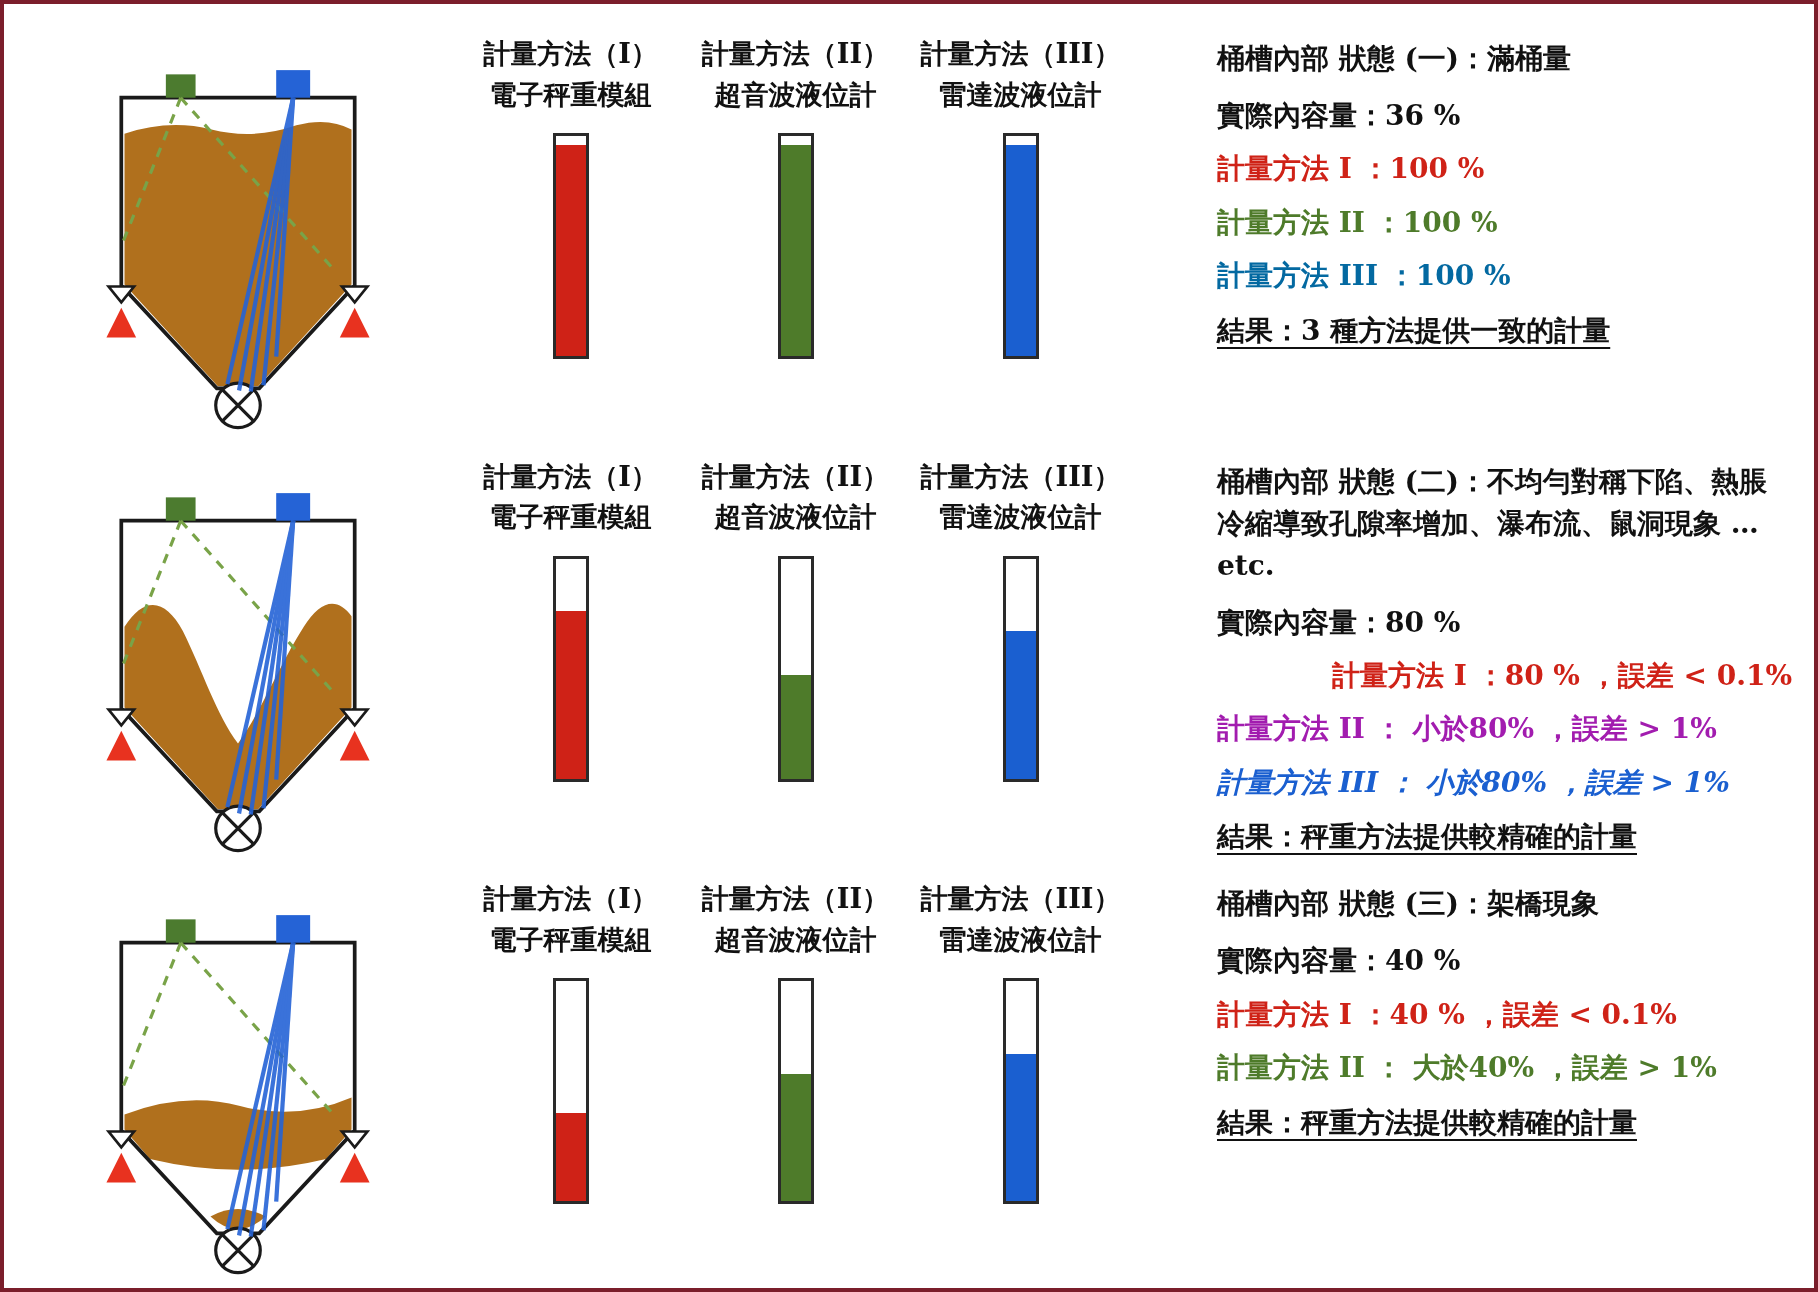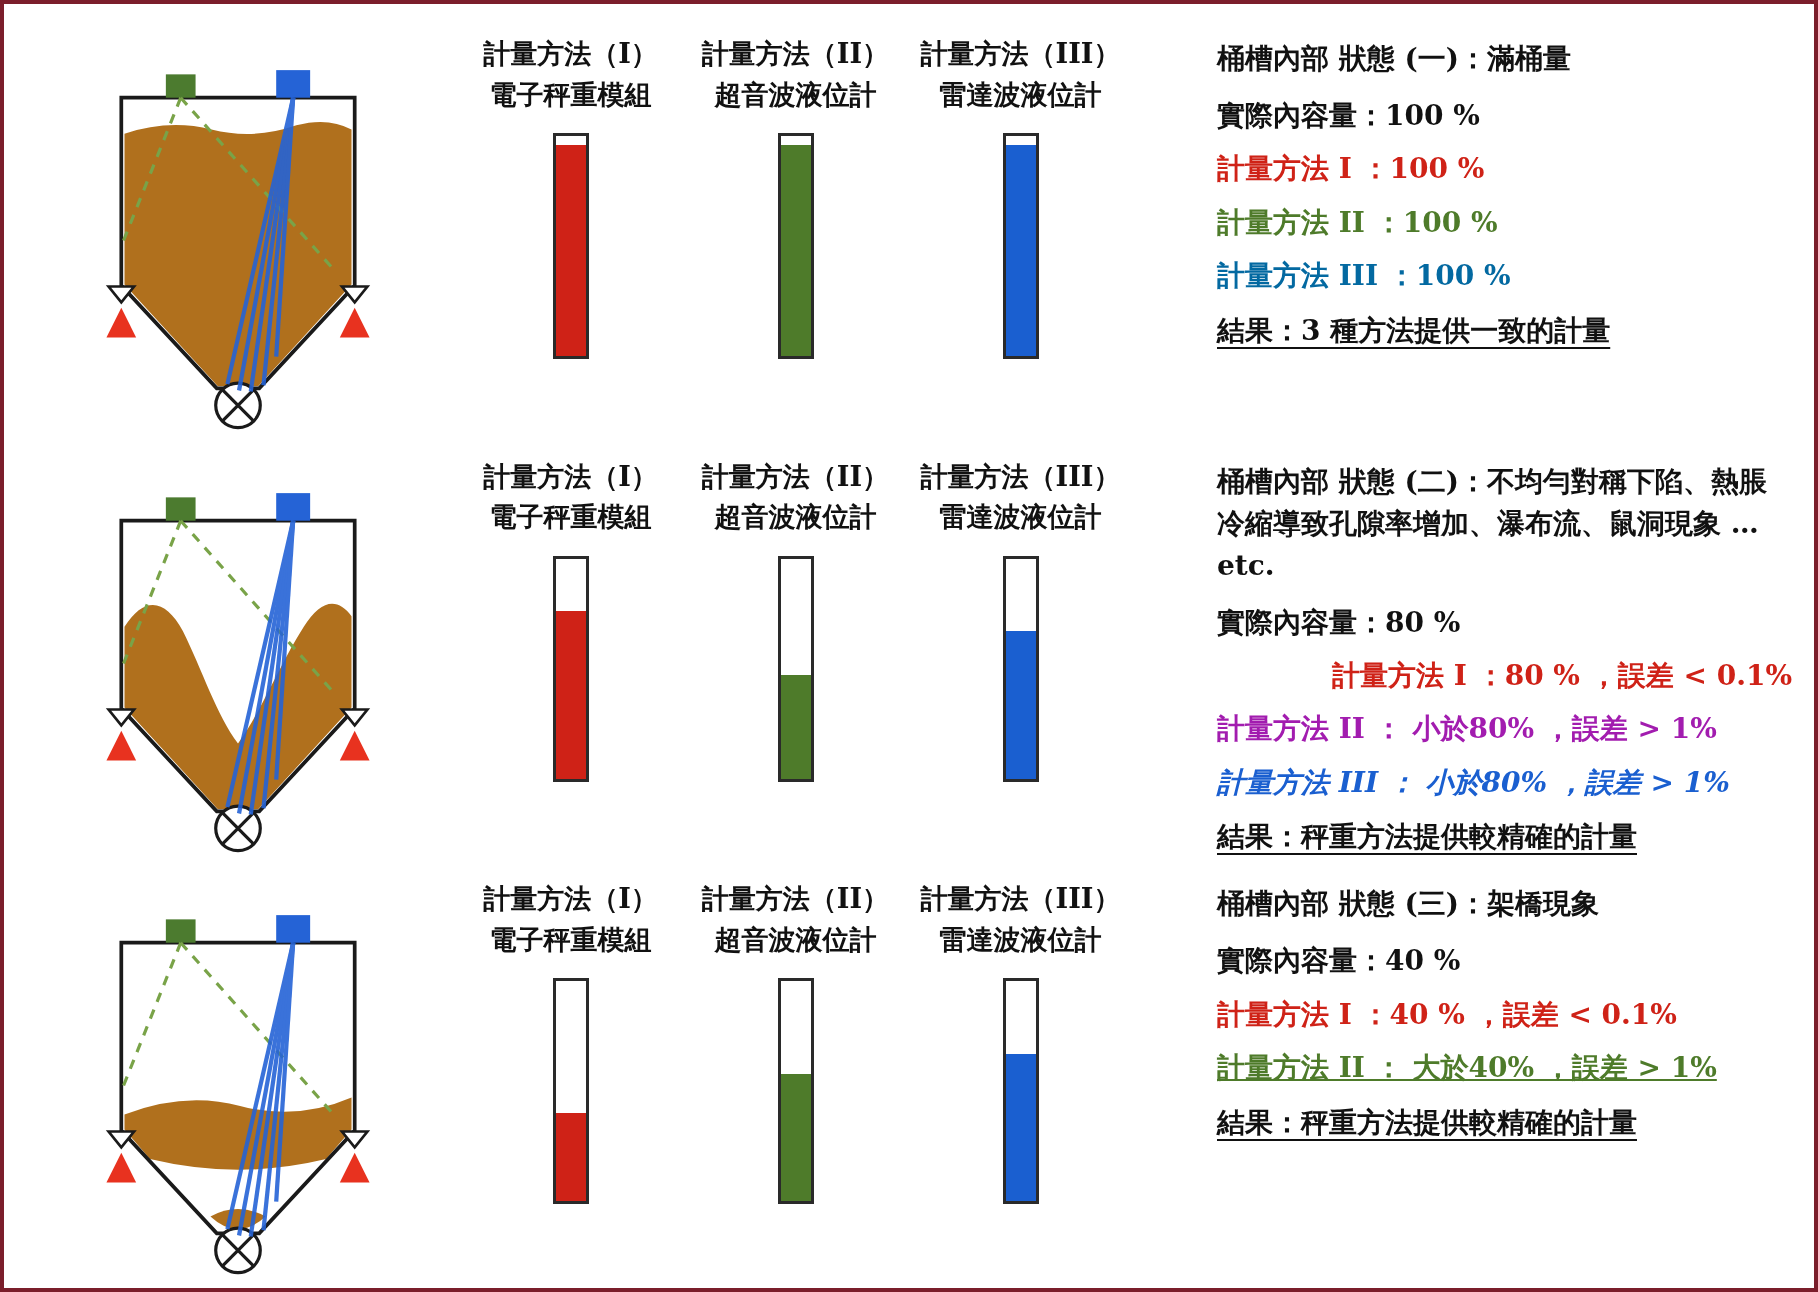--- a/index.html
+++ b/index.html
@@ -73,21 +73,21 @@
     <div class="method-cell">
       <div class="m-title">計量方法（III）</div>
       <div class="m-sub">雷達波液位計</div>
       <div class="bar">
         <div class="bar-fill" style="height: 96%; background: rgb(26, 95, 208);"></div>
       </div>
     </div>
 
     <div class="info-cell">
       <div class="info-heading">桶槽內部 狀態 (一)：滿桶量</div>
-      <div class="info-line">實際內容量：100 %</div>
+      <div class="info-line">實際內容量：36 %</div>
       <div class="info-line" style="color: rgb(207, 34, 23);">計量方法 I ：100 %</div>
       <div class="info-line" style="color: rgb(78, 123, 42);">計量方法 II ：100 %</div>
       <div class="info-line" style="color: #0369a1;">計量方法 III ：100 %</div>
       <div class="info-result">結果：3 種方法提供一致的計量</div>
     </div>
   </div>
 
   <div class="row">
     <div class="silo-cell">
       <svg viewBox="0 0 320 345" width="340" height="366">
@@ -200,18 +200,18 @@
       <div class="m-sub">雷達波液位計</div>
       <div class="bar">
         <div class="bar-fill" style="height: 67%; background: rgb(26, 95, 208);"></div>
       </div>
     </div>
 
     <div class="info-cell">
       <div class="info-heading">桶槽內部 狀態 (三)：架橋現象</div>
       <div class="info-line">實際內容量：40 %</div>
       <div class="info-line" style="color: rgb(207, 34, 23);">計量方法 I ：40 % ，誤差 &lt; 0.1%</div>
-      <div class="info-line" style="color: rgb(78, 123, 42); text-decoration: underline;">計量方法 II ： 大於40% ，誤差 &gt; 1%</div>
+      <div class="info-line" style="color: rgb(78, 123, 42);">計量方法 II ： 大於40% ，誤差 &gt; 1%</div>
       <div class="info-result">結果：秤重方法提供較精確的計量</div>
     </div>
   </div>
 
 </div>
 
 </body></html>

